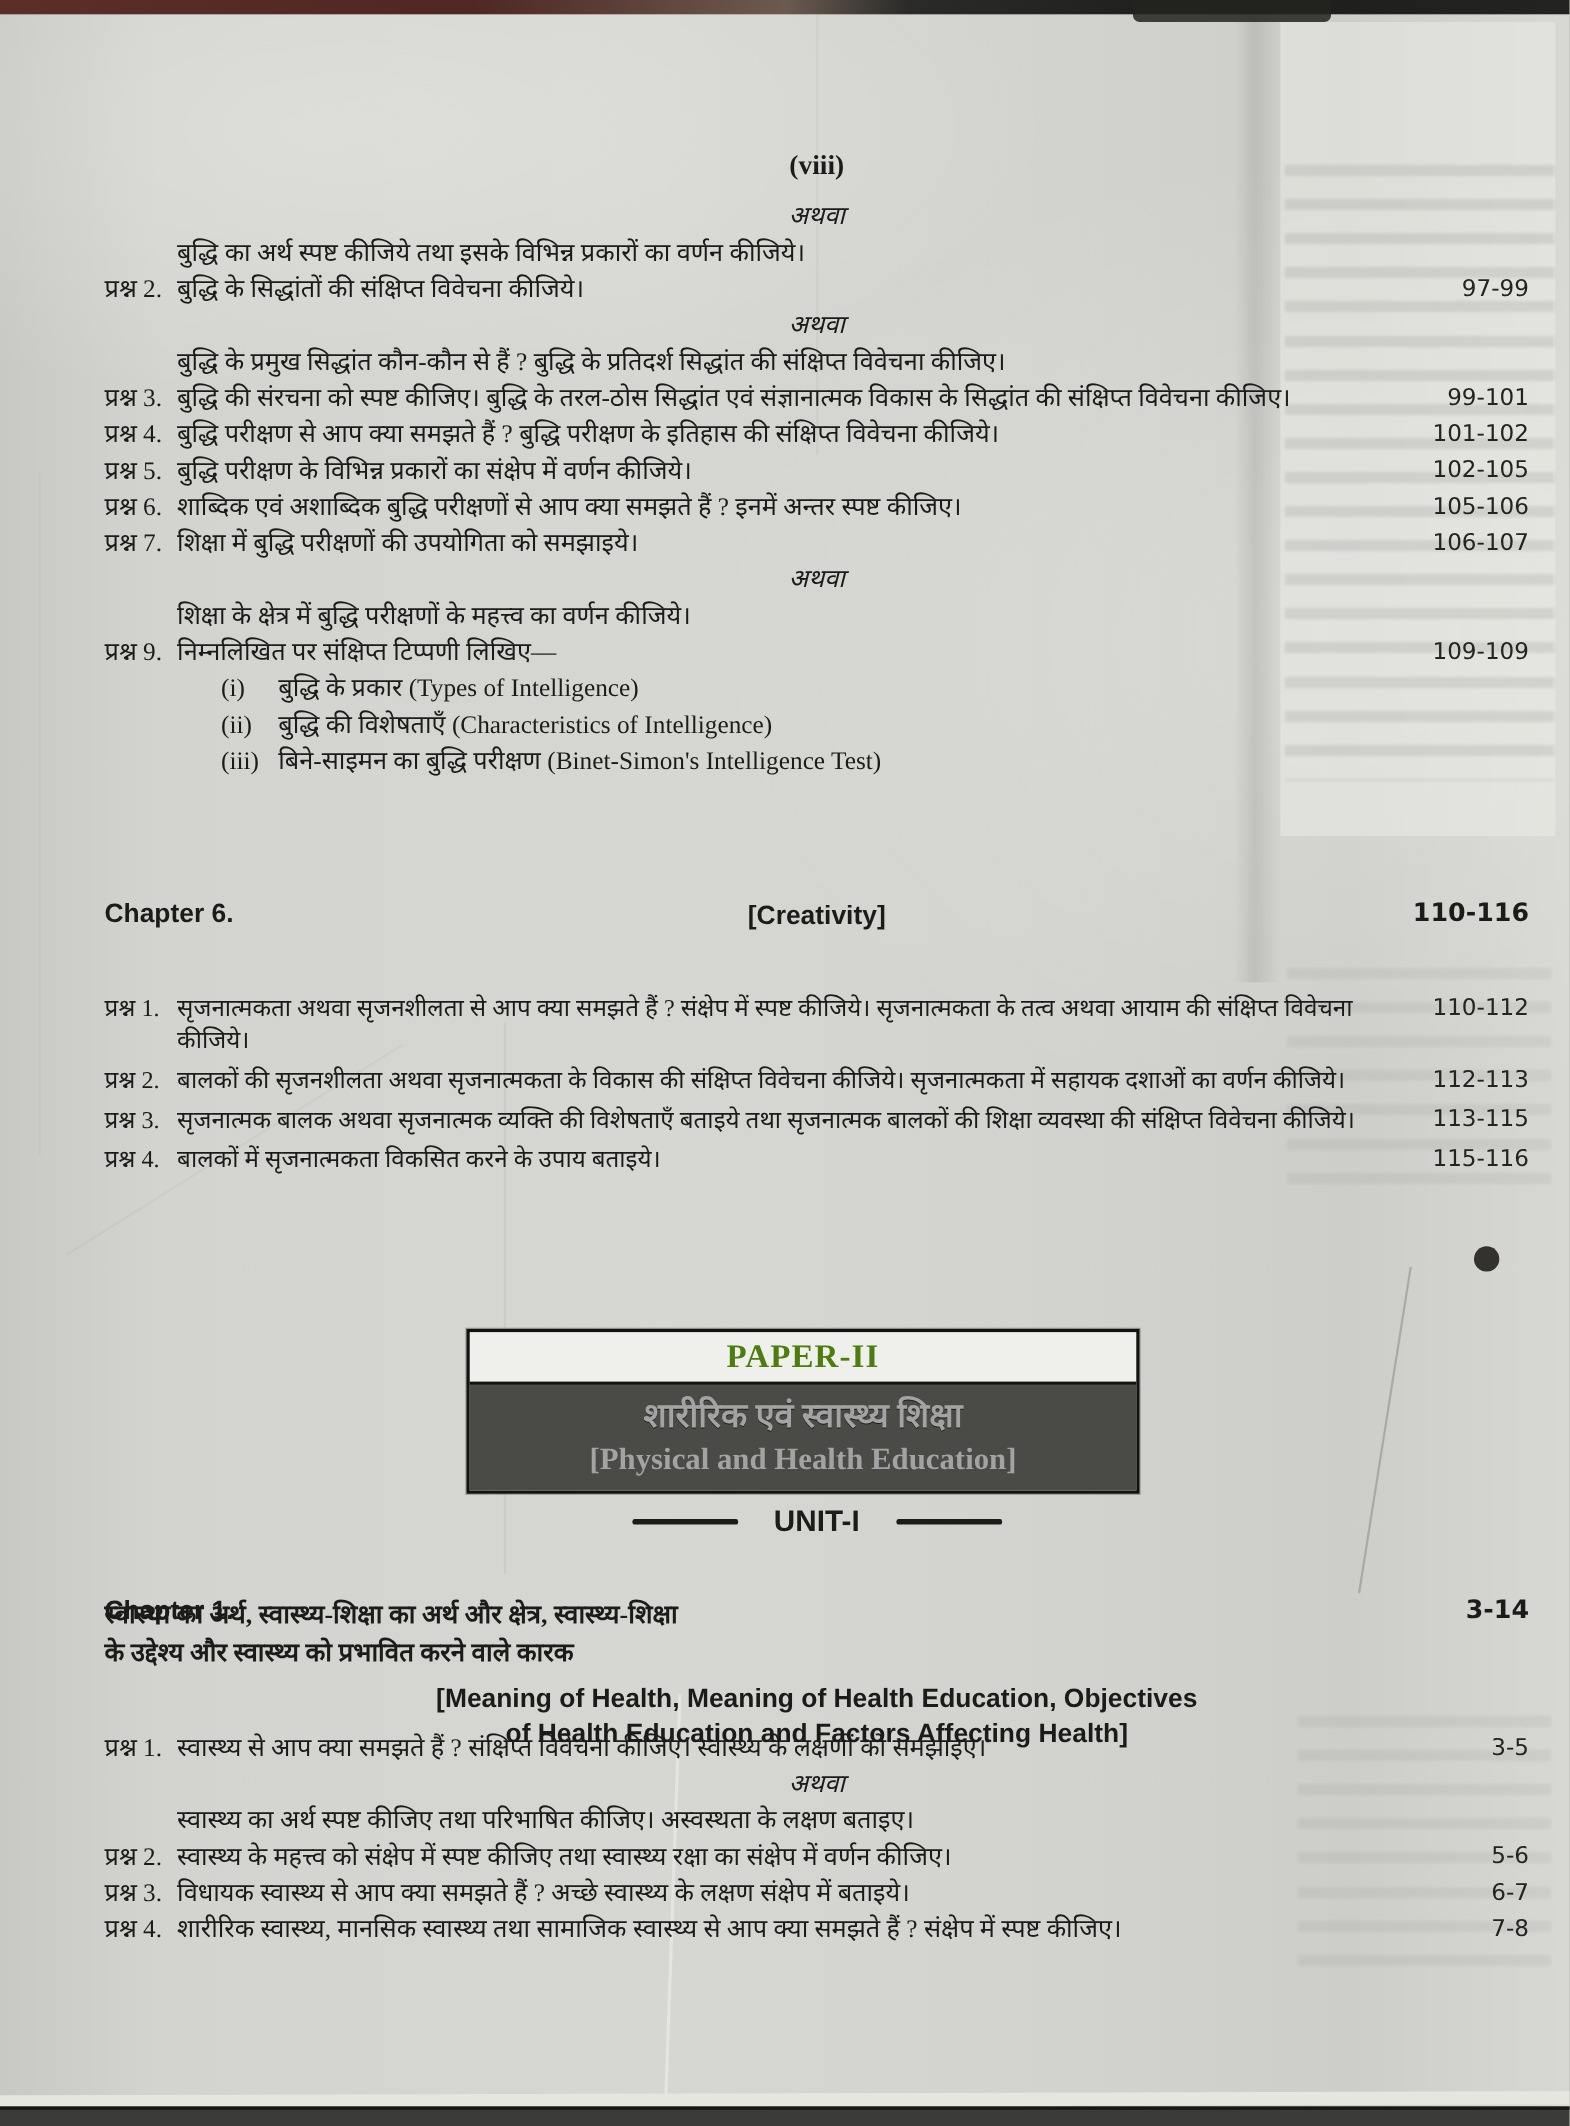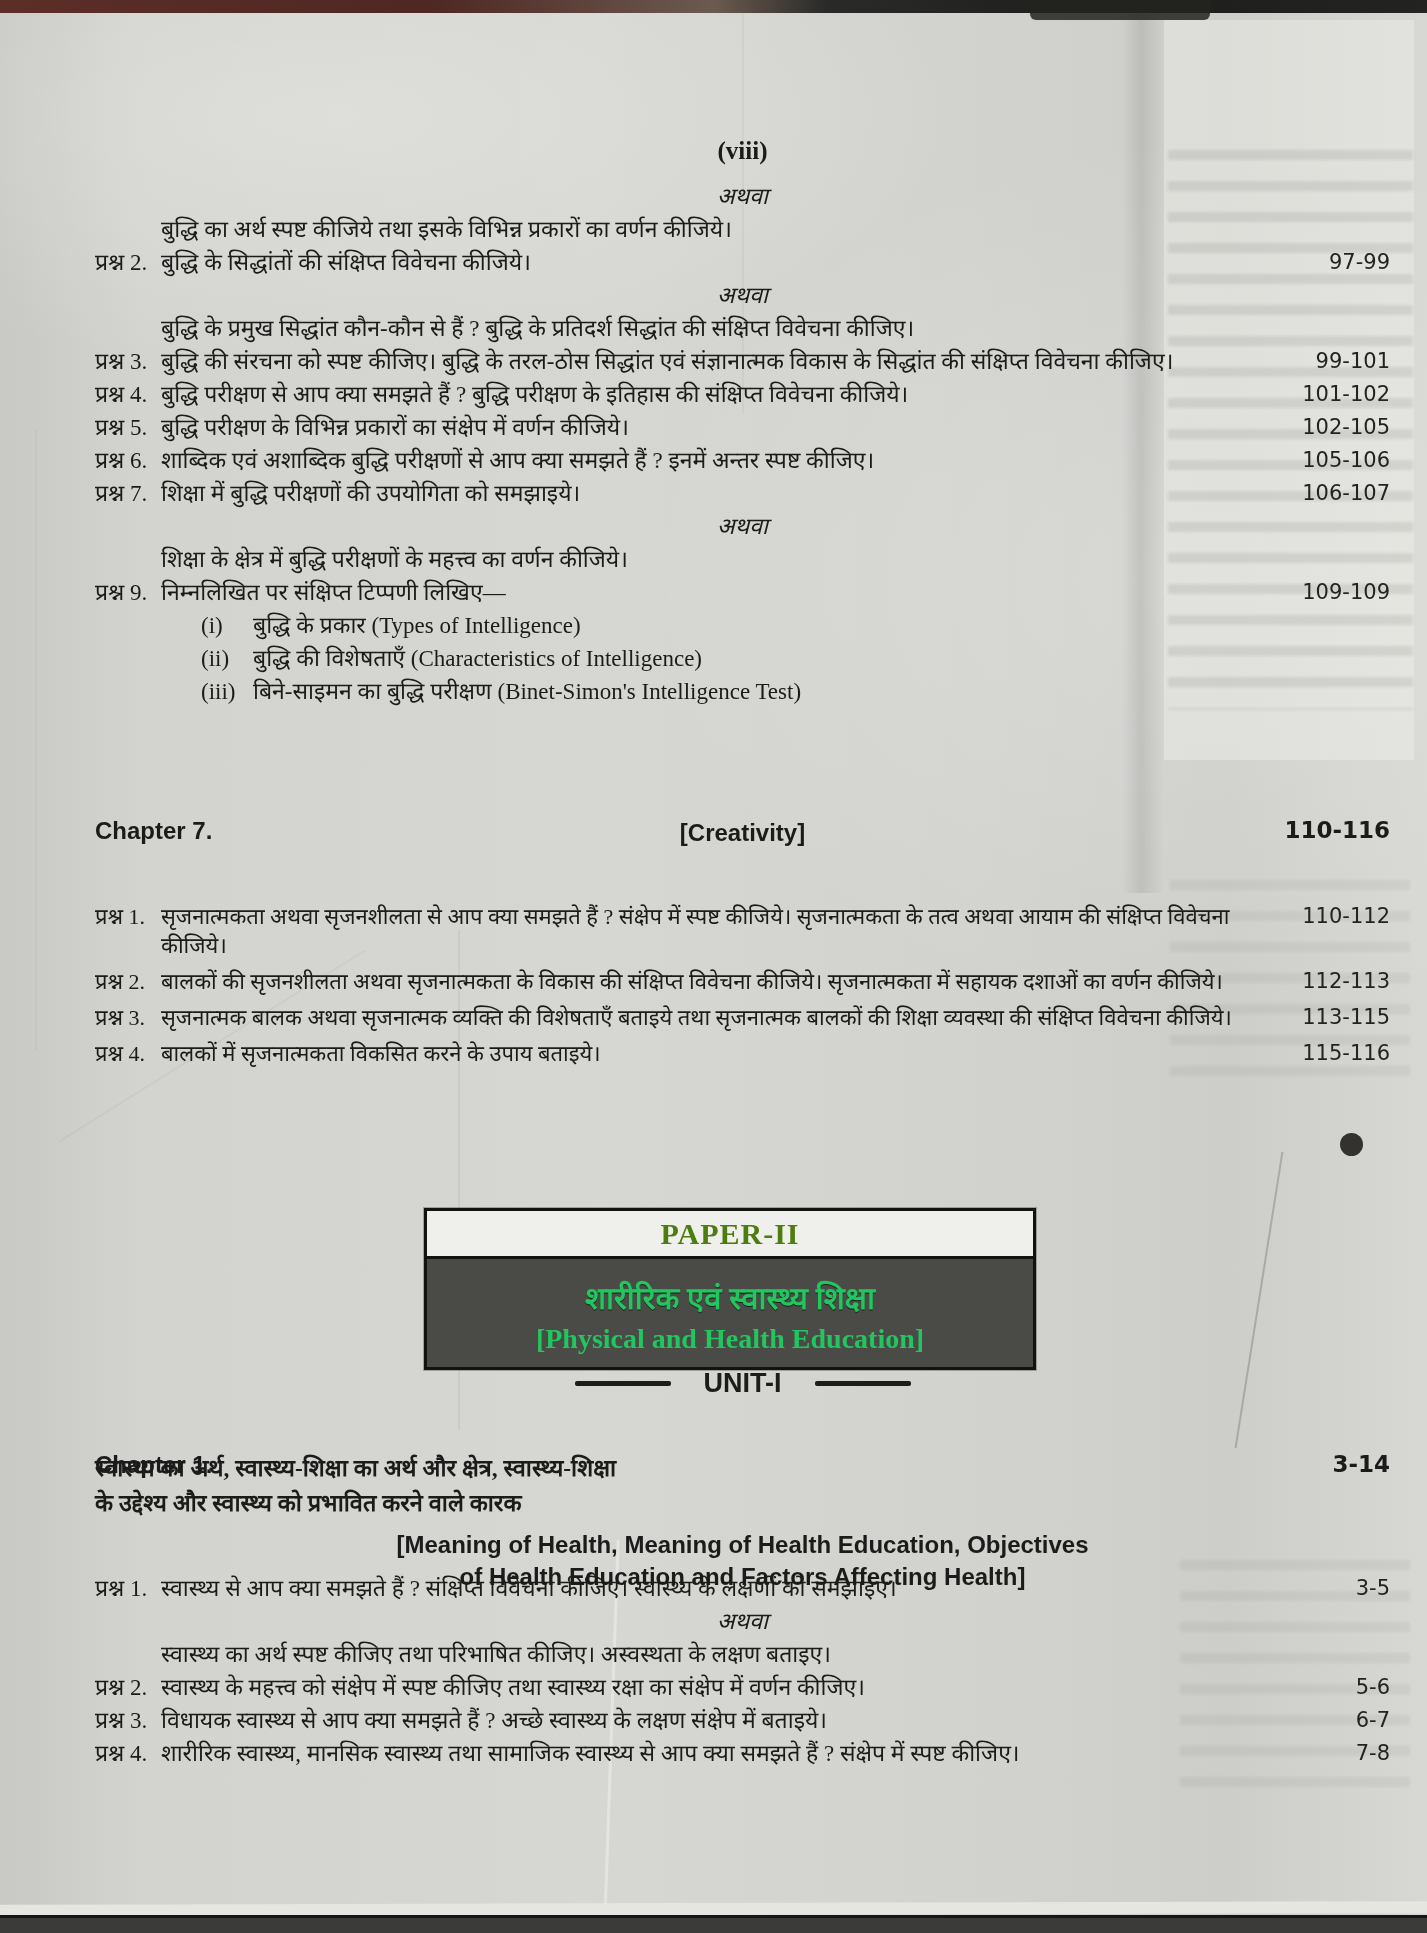--- a/index.html
+++ b/index.html
@@ -50,21 +50,21 @@
   .chap-label{position:absolute;left:0;top:0;font-family:"Liberation Sans","DejaVu Sans",sans-serif;font-weight:700;font-size:24px;}
   .chap-pg{position:absolute;right:0;top:0;font-family:"DejaVu Sans",sans-serif;font-weight:700;font-size:23px;}
   .chap-title-hi{font-weight:700;font-size:24px;line-height:34px;}
   .chap-title-en{font-family:"Liberation Sans","DejaVu Sans",sans-serif;font-weight:700;font-size:24px;line-height:32px;text-align:center;}
 
   .ch8-rows .row{font-size:22px;line-height:29px;margin-bottom:7px;}
 
   .banner{position:absolute;left:424px;top:1208px;width:606px;border:3px solid #121210;background:#efefeb;box-shadow:0 0 0 1px rgba(0,0,0,0.25);}
   .banner-top{height:45px;display:flex;align-items:center;justify-content:center;border-bottom:3px solid #121210;}
   .banner-title{font-family:"Liberation Serif","DejaVu Serif",serif;font-weight:700;font-size:30px;letter-spacing:1px;color:#4d7c0f;}
-  .banner-band{background:#4a4a46;color:#22c55e;text-align:center;padding:18px 4px 10px;}
+  .banner-band{background:#4a4a46;color:#a3a3a3;text-align:center;padding:6px 4px 10px;}
   .banner-hi{font-weight:700;font-size:31px;line-height:44px;text-shadow:0 1px 0 rgba(0,0,0,0.6);}
   .banner-en{font-family:"Liberation Serif","DejaVu Serif",serif;font-weight:700;font-size:28px;line-height:36px;}
 
   .unit-row{position:absolute;left:95px;top:1368px;width:1295px;display:flex;align-items:center;justify-content:center;gap:33px;text-align:center;}
   .unit-dash{width:96px;height:5px;background:#1c1c1a;border-radius:2px;}
   .unit-label{font-family:"Liberation Sans","DejaVu Sans",sans-serif;font-weight:700;font-size:27px;color:#1c1c1a;}
 
   .ch1-head .hi1,.ch1-head .hi2{font-weight:700;font-size:23.5px;line-height:35px;text-align:left;}
   .ch1-rows .pg{flex:0 0 78px;}
 </style>
@@ -143,21 +143,21 @@
       <span class="num">(ii)</span>
       <span class="txt">बुद्धि की विशेषताएँ (Characteristics of Intelligence)</span>
     </div>
     <div class="row sub">
       <span class="num">(iii)</span>
       <span class="txt">बिने-साइमन का बुद्धि परीक्षण (Binet-Simon's Intelligence Test)</span>
     </div>
   </div>
 
   <div class="col chap-head" style="top:817px;">
-    <span class="chap-label">Chapter 7.</span>
+    <span class="chap-label">Chapter 6.</span>
     <span class="chap-pg">110-116</span>
     <div class="chap-title-en">[Creativity]</div>
   </div>
 
   <div class="col ch8-rows" style="top:902px;">
     <div class="row q">
       <span class="num">प्रश्न 1.</span>
       <span class="txt">सृजनात्मकता अथवा सृजनशीलता से आप क्या समझते हैं ? संक्षेप में स्पष्ट कीजिये। सृजनात्मकता के तत्व अथवा आयाम की संक्षिप्त विवेचना कीजिये।</span>
       <span class="pg">110-112</span>
     </div>

